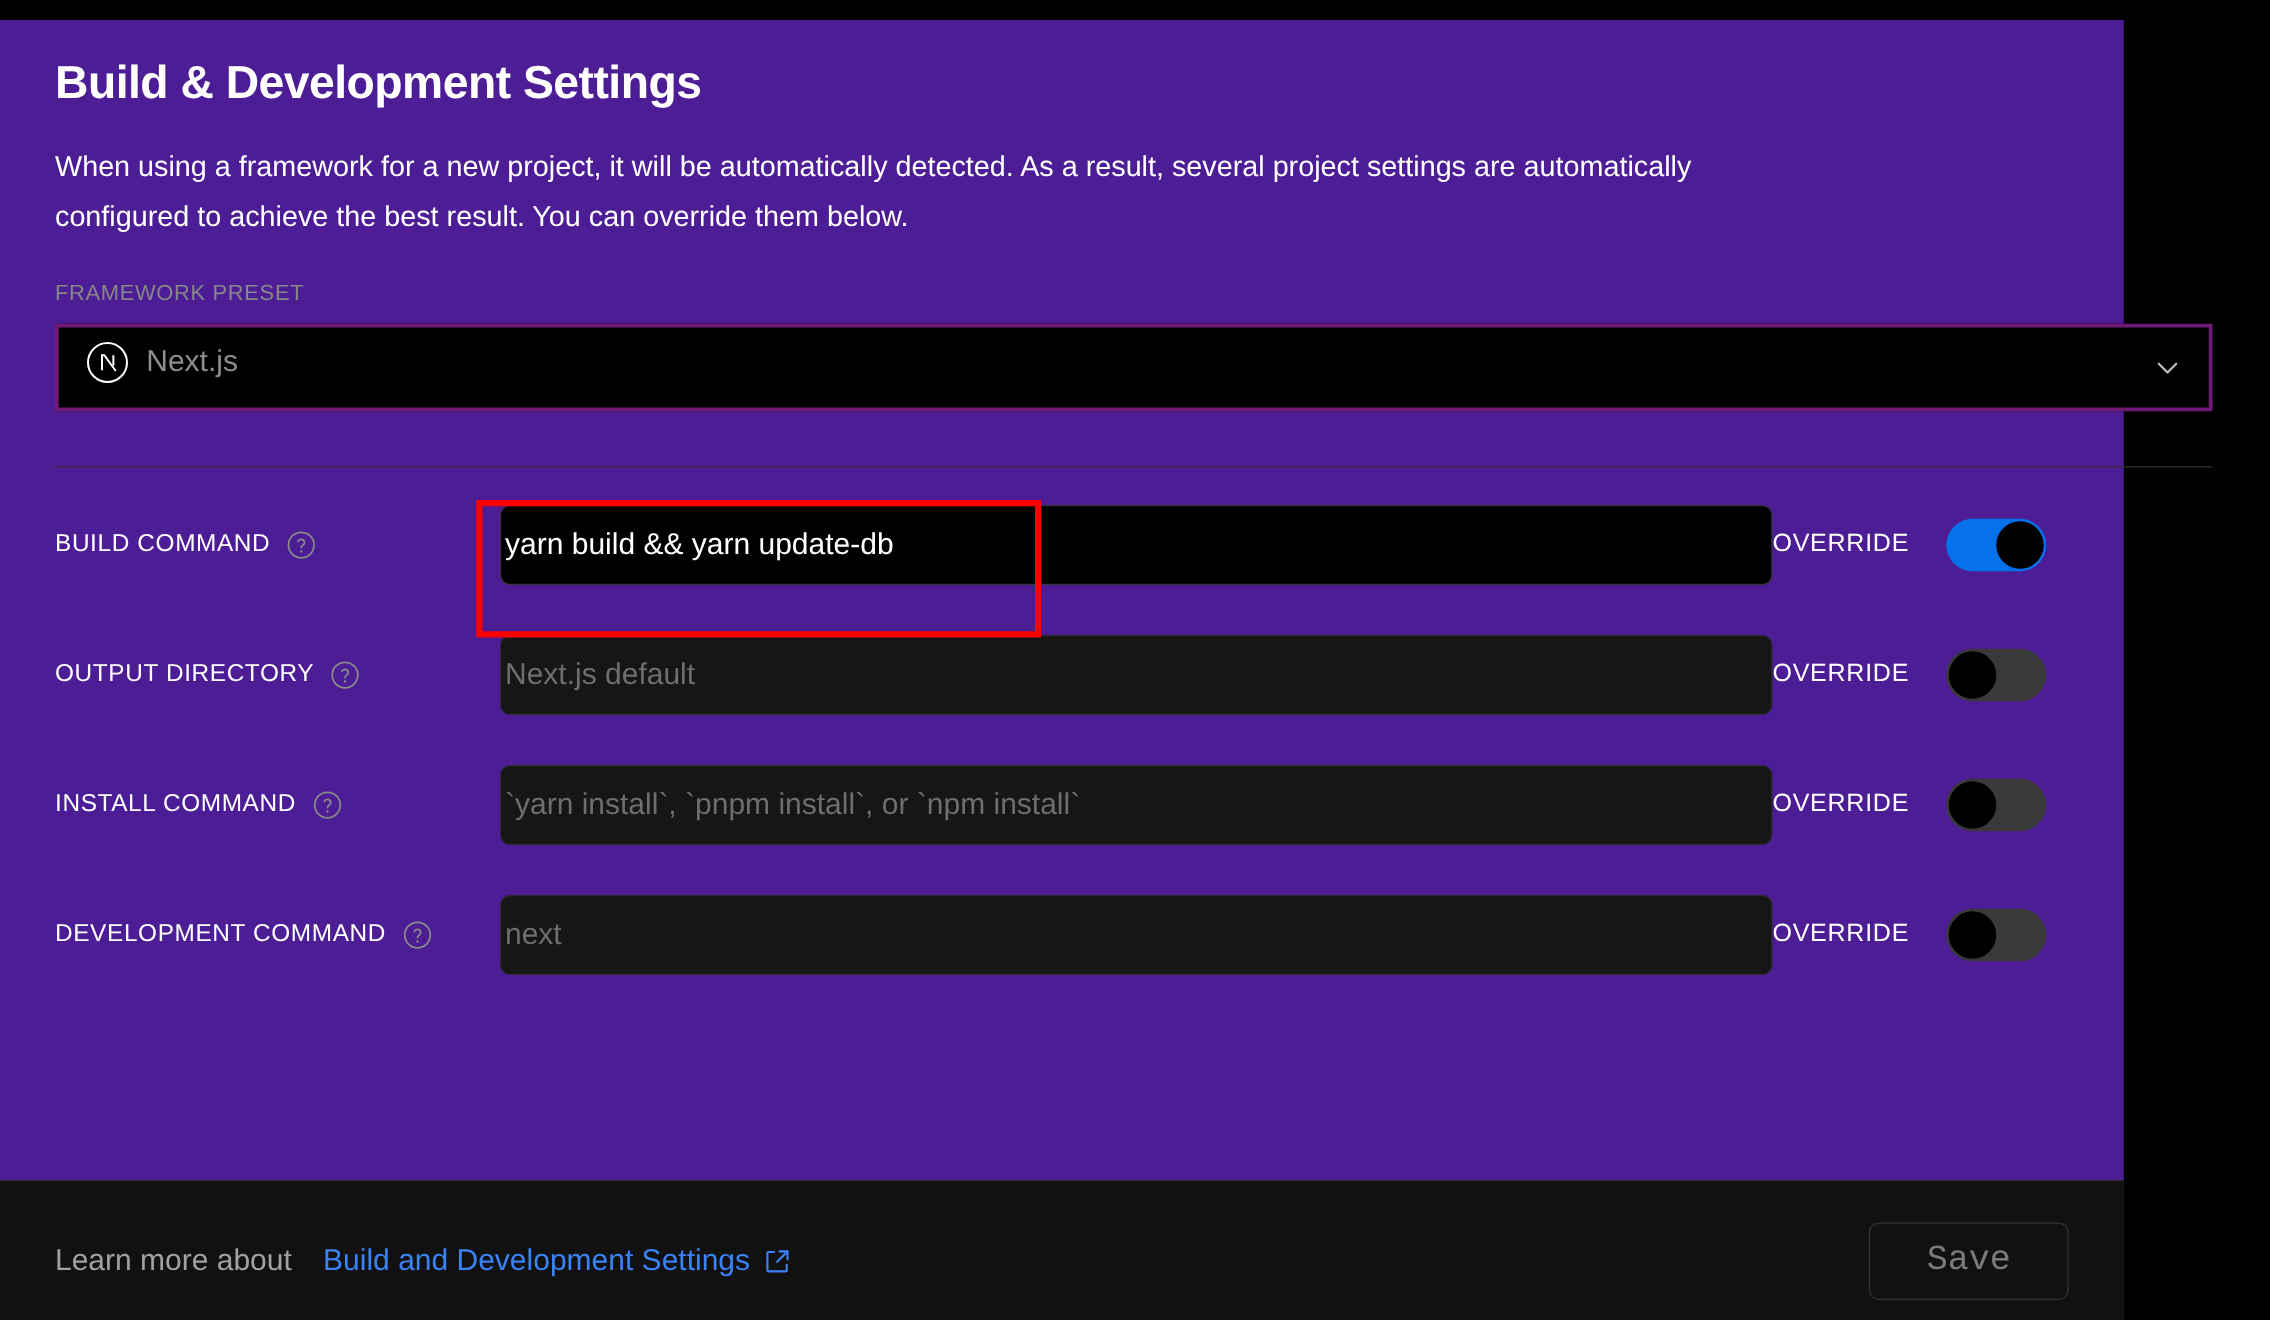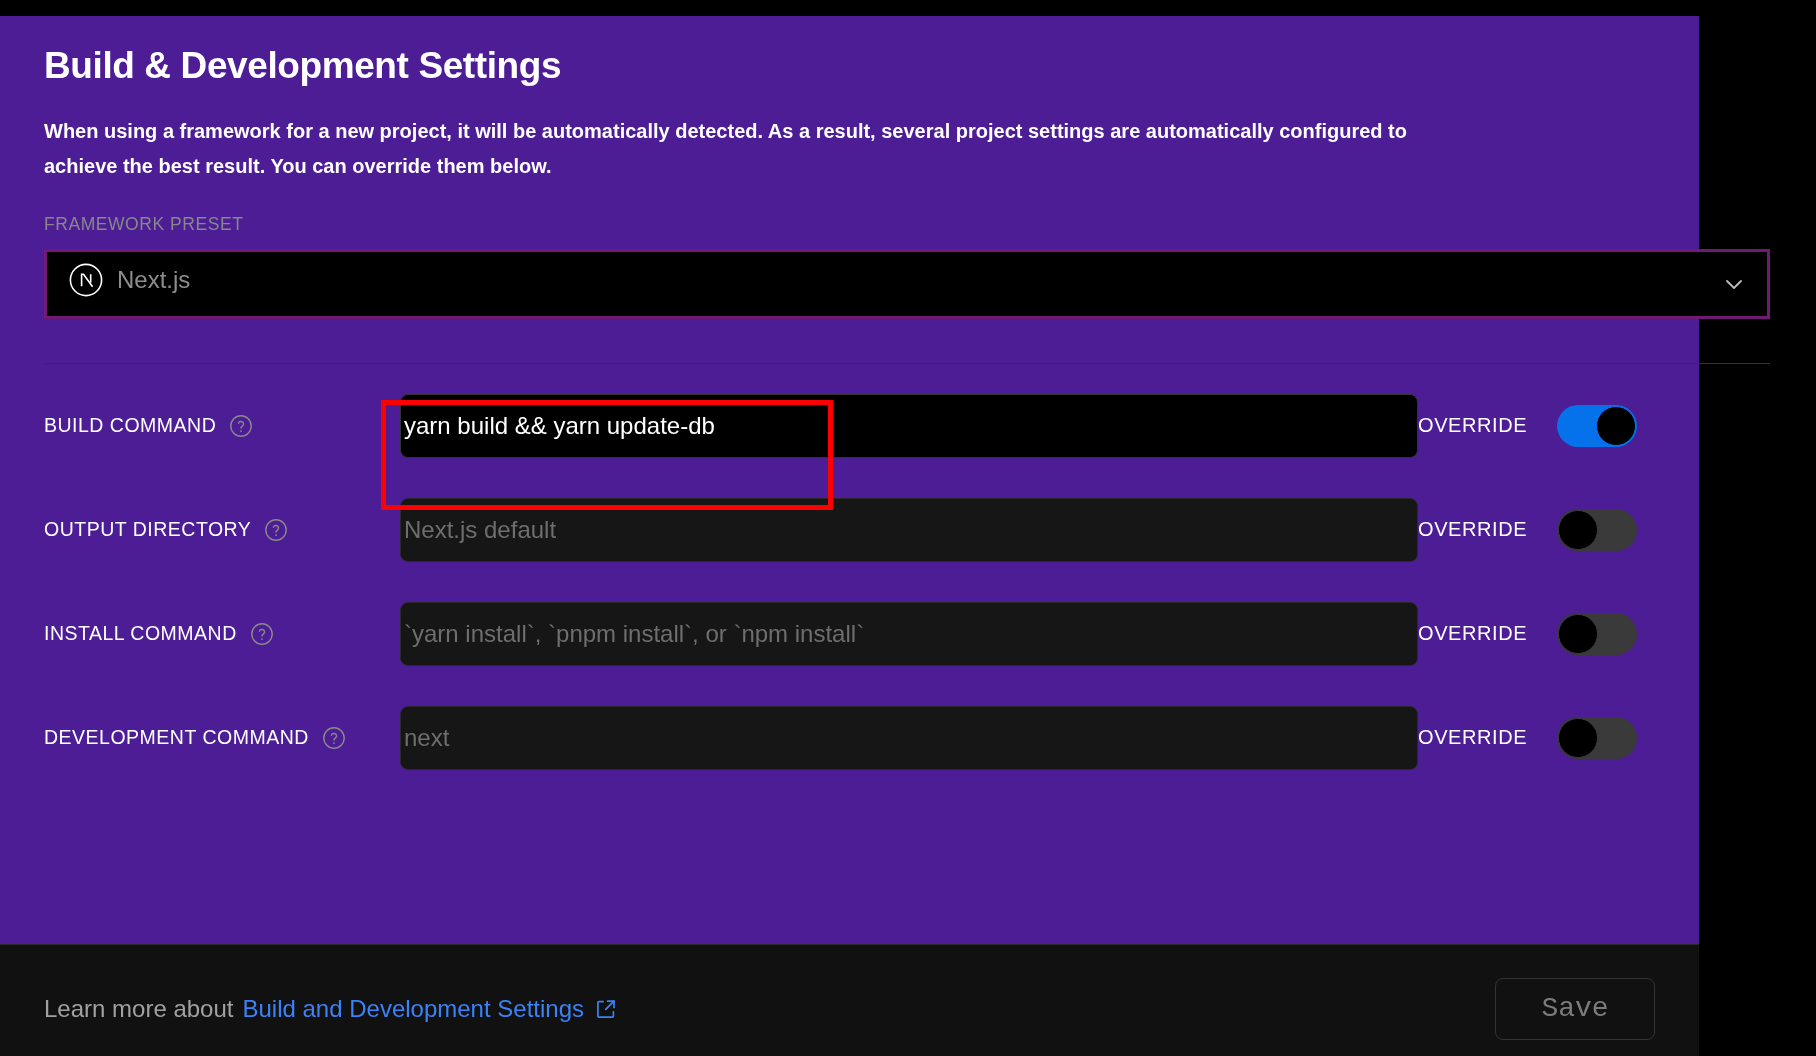--- a/index.html
+++ b/index.html
@@ -36,26 +36,26 @@
   .page-title {
     font-size: 37px;
     font-weight: 700;
     letter-spacing: -0.4px;
     margin: 0 0 26px 0;
     line-height: 1.2;
     color: #ffffff;
   }
 
   .page-desc {
-    font-size: 20px;
+    font-size: 23px;
     line-height: 1.73;
     color: #ffffff;
     margin: 0 0 30px 0;
     max-width: 1400px;
-    font-weight: 700;
+    font-weight: 400;
   }
 
   .field-label-caps {
     font-size: 17.5px;
     letter-spacing: 0.55px;
     color: #888888;
     margin-bottom: 14px;
     text-transform: uppercase;
   }
 
@@ -211,21 +211,21 @@
     align-items: center;
     justify-content: space-between;
     padding: 0 44px 0 44px;
     box-sizing: border-box;
   }
   .footer-text {
     font-size: 24px;
     color: #a1a1a1;
     display: flex;
     align-items: center;
-    gap: 0;
+    gap: 16px;
   }
   .footer-link {
     color: #3b82f6;
     text-decoration: none;
     margin-left: 9px;
     display: inline-flex;
     align-items: center;
     gap: 11px;
     cursor: pointer;
   }

